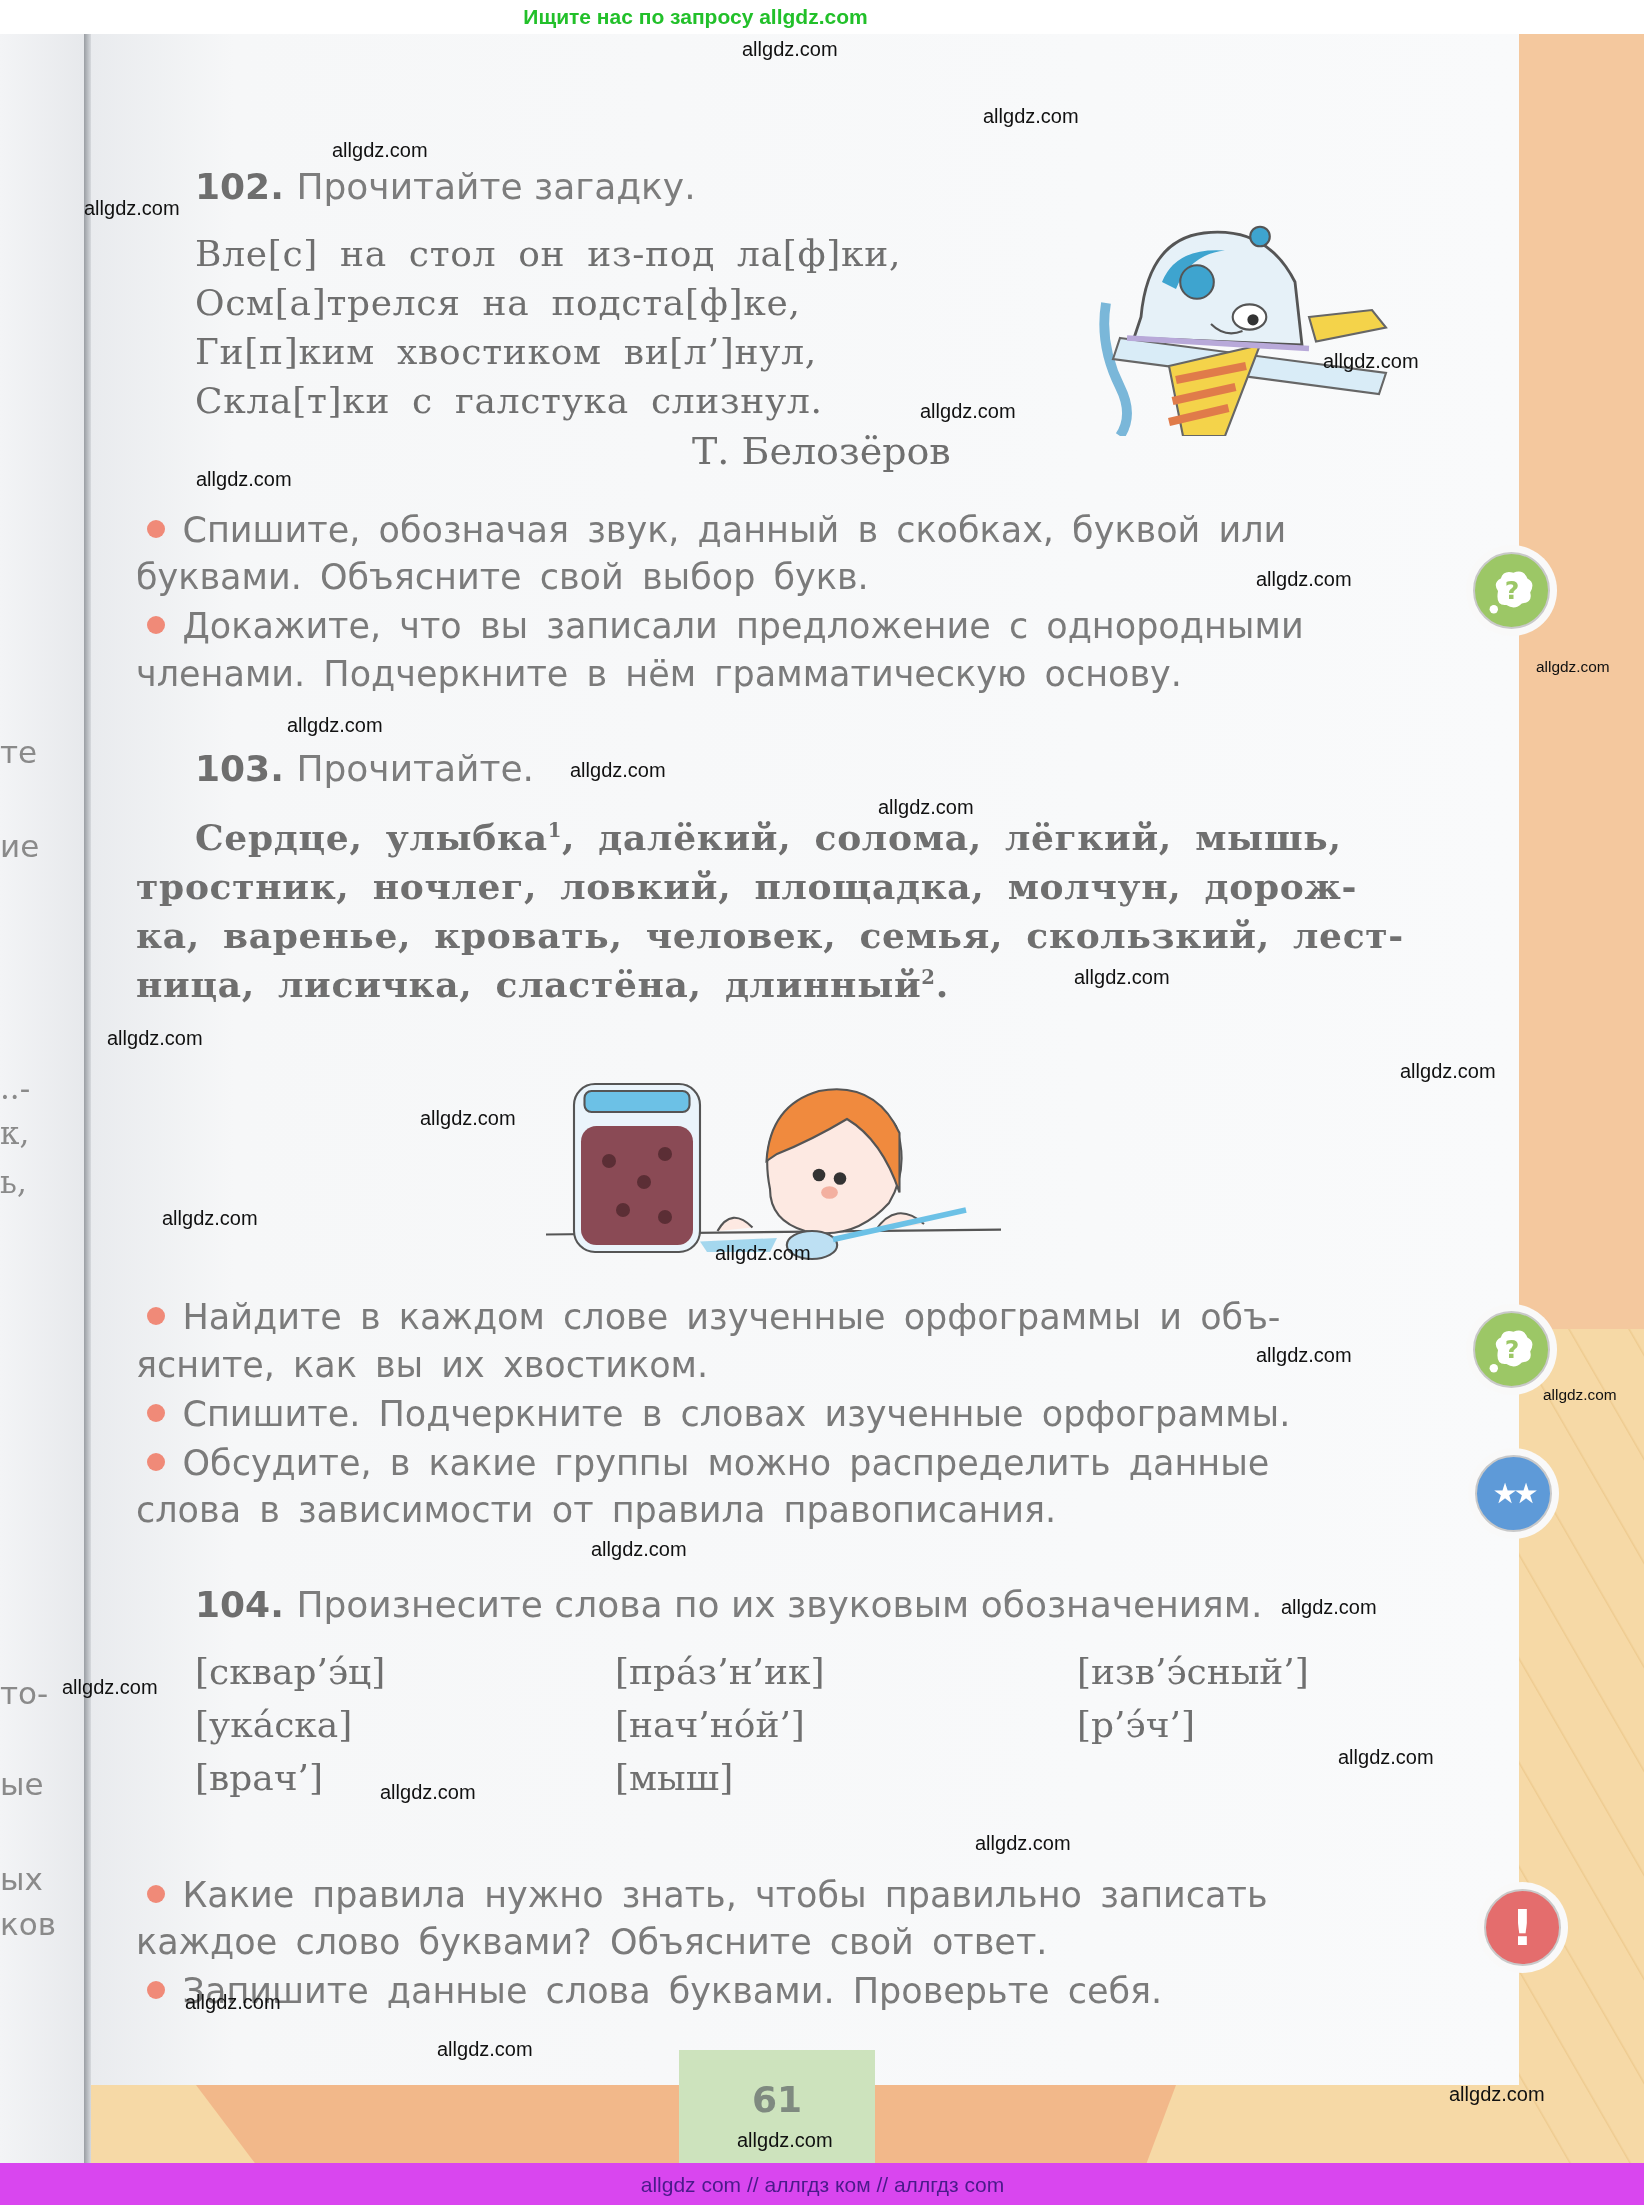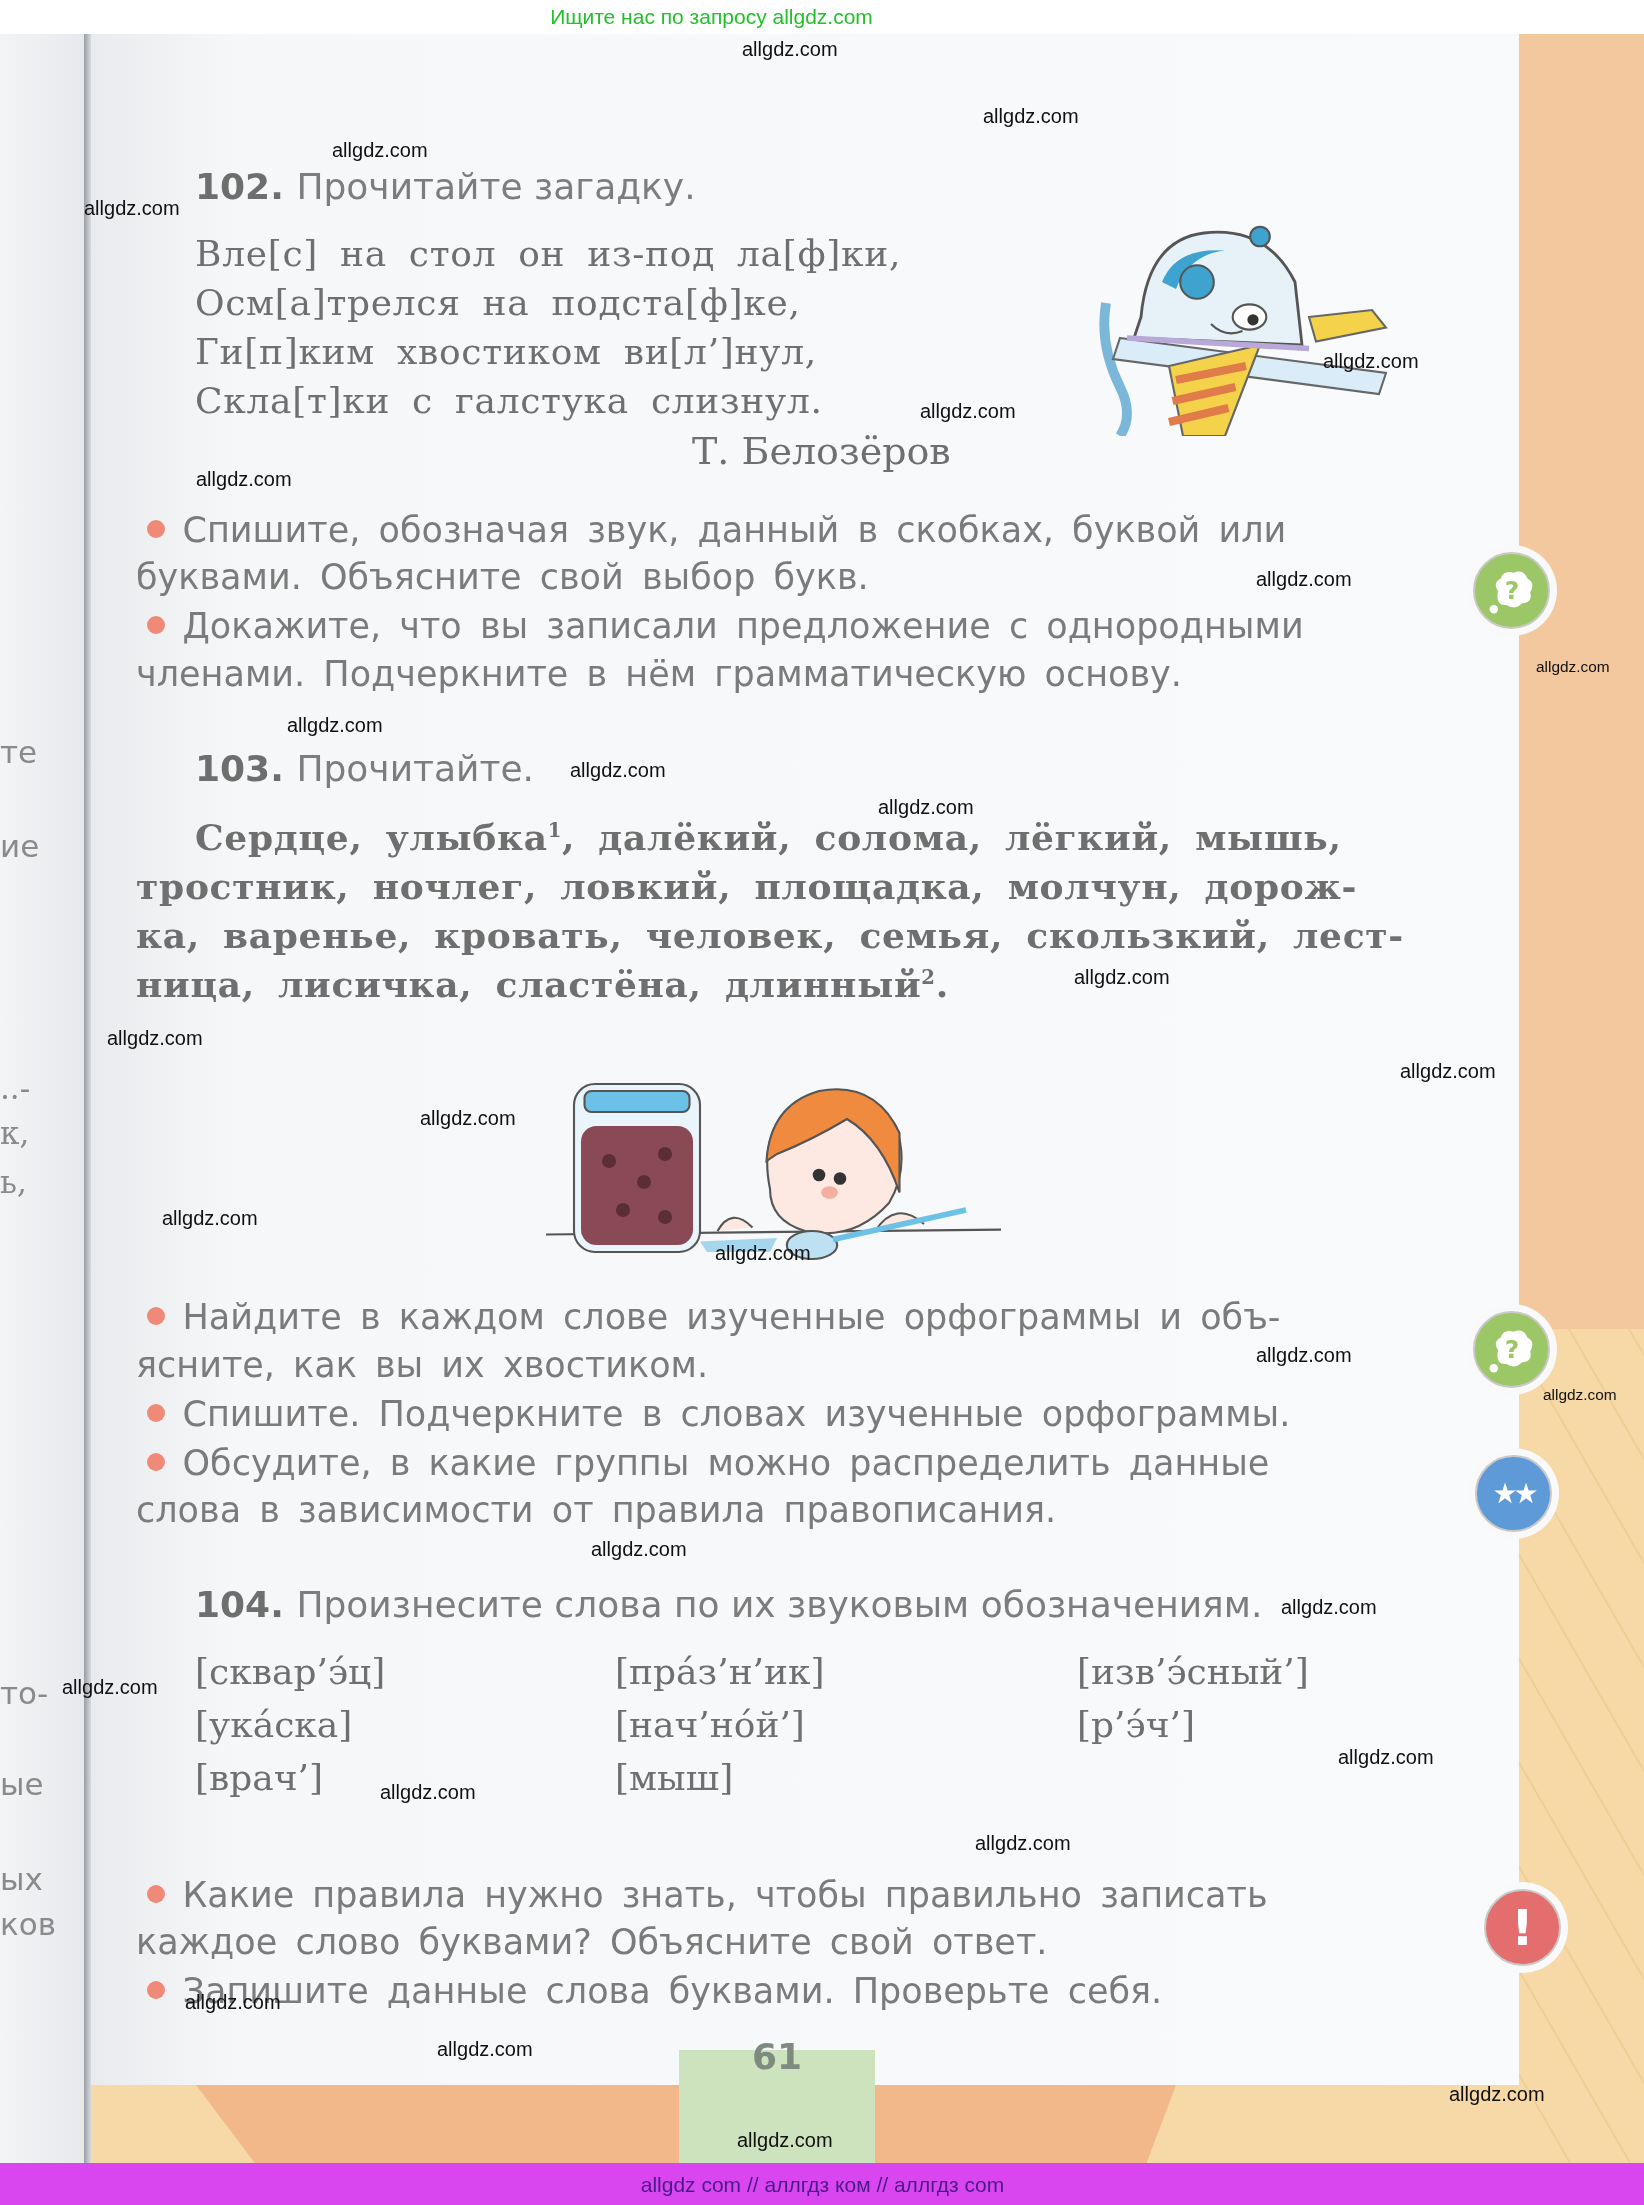--- a/index.html
+++ b/index.html
@@ -1,29 +1,29 @@
 <!DOCTYPE html>
 <html style="font-size:11.2px"><head>
 <meta charset="utf-8">
 <style>
   html, body { margin:0; padding:0; }
   body { width:1645px; height:2205px; position:relative; overflow:hidden; background:#ffffff; font-family:"DejaVu Sans", sans-serif; }
-  .top-banner { position:absolute; left:16px; top:0; width:1391px; height:34px; display:flex; align-items:center; justify-content:center; color:#22c02a; font-family:"Liberation Sans", sans-serif; font-size:21px; background:#fff; }
+  .top-banner { position:absolute; left:0; top:0; width:1391px; height:34px; display:flex; align-items:center; justify-content:center; color:#22c02a; font-family:"Liberation Sans", sans-serif; font-size:21px; background:#fff;font-weight:bold; }
   .bottom-banner { position:absolute; left:0; top:2163px; width:1645px; height:43px; display:flex; align-items:center; justify-content:center; color:#4a1a8a; font-family:Liberation Sans, sans-serif; font-size:21px; background:#d946ef; }
   .book { position:absolute; left:0; top:34px; width:1645px; height:2129px; background:#eef0f2; }
   .left-page { position:absolute; left:0; top:0; width:87px; height:2129px; background:linear-gradient(90deg,#f3f4f6 0%, #e6e8eb 85%, #b9bcc0 100%); overflow:hidden;padding-left:19px; }
   .left-page .frag { position:absolute; left:0; color:#8a8a8a; font-size:31px; font-family:"DejaVu Sans", sans-serif; }
   .left-page .frag.serif { font-family:"DejaVu Serif", serif; }
   .gutter { position:absolute; left:84px; top:0; width:7px; height:2129px; background:linear-gradient(90deg,#9a9ea3,#d7dade); }
   .page { position:absolute; left:91px; top:0; width:1428px; height:2051px; background:linear-gradient(90deg,#e9ebee 0%, #f6f7f8 10%, #f9fafb 100%); }
   .side-strip { position:absolute; left:1512px; top:0; width:133px; height:2129px; background:#f4c89e; }
   .side-strip.lower { top:1295px; height:834px; background:repeating-linear-gradient(60deg,#f6d9a6 0px,#f6d9a6 49px,#eecb90 50px,#f6d9a6 52px); }
   .bottom-band { position:absolute; left:91px; top:2051px; width:1428px; height:78px; background:#f6d9a6; }
   .bottom-band .orange { position:absolute; left:105px; top:0; width:980px; height:78px; background:#f2b88a; clip-path:polygon(0 0,100% 0,97% 100%,6% 100%); }
-  .page-tab { position:absolute; left:679px; top:2016px; width:196px; height:113px; background:#cde3bd; display:flex; justify-content:center; }
+  .page-tab { position:absolute; left:679px; top:2016px; width:196px; height:113px; background:#cde3bd; display:flex; align-items:center; justify-content:center; }
   .page-num { color:#7f8a80; font-size:36px; font-weight:bold; font-family:"DejaVu Sans", sans-serif; margin-top:-14px; }
 
   .content { position:absolute; left:136px; top:0; width:1281px; color:#7a7a7a; }
   .ex-head { position:absolute; font-size:36px; color:#7d7d7d; white-space:nowrap; }
   .ex-num { font-weight:bold; color:#6e6e6e; margin-right:12.6px; }
   .serif-line { position:absolute; font-family:"DejaVu Serif", serif; font-size:36px; color:#6f6f6f; white-space:nowrap; letter-spacing:0.7px; word-spacing:9.8px; }
   .sans-line { position:absolute; font-family:"DejaVu Sans", sans-serif; font-size:35px; color:#7b7b7b; white-space:nowrap; word-spacing:7px; }
   .bullet { display:inline-block; width:18px; height:18px; border-radius:50%; background:#f08a78; margin-right:18px; vertical-align:middle; position:relative; top:-2.8px; }
   .author { position:absolute; font-family:"DejaVu Serif", serif; font-size:38px; color:#6f6f6f; white-space:nowrap; }
   .word-grid { position:absolute; display:grid; grid-template-columns:420px 462px 350px; row-gap:4.2px; }

